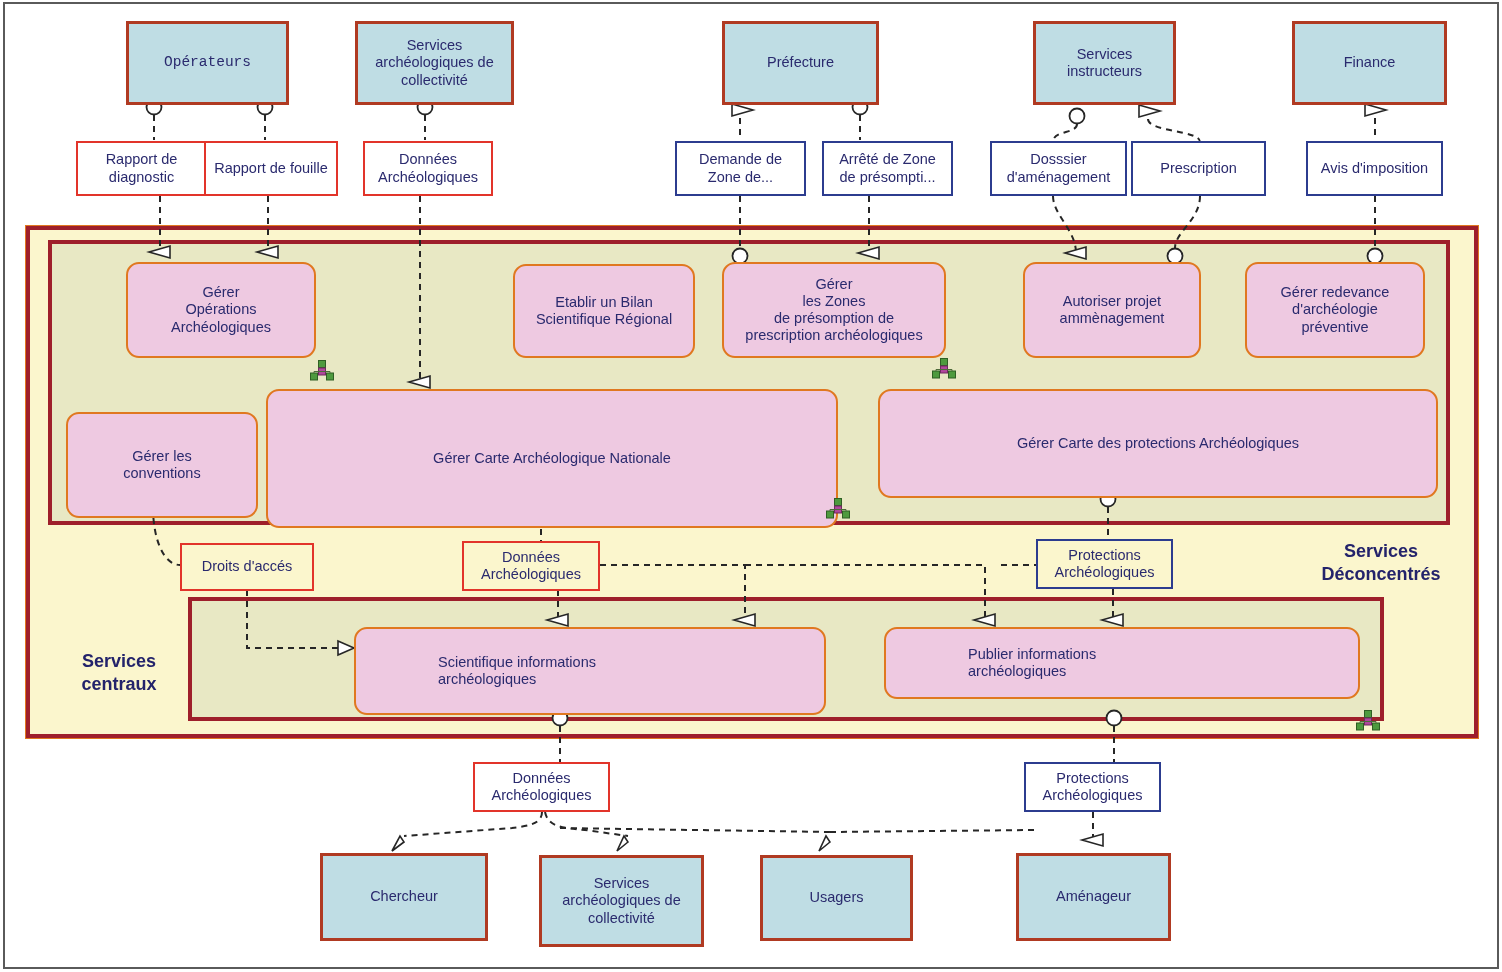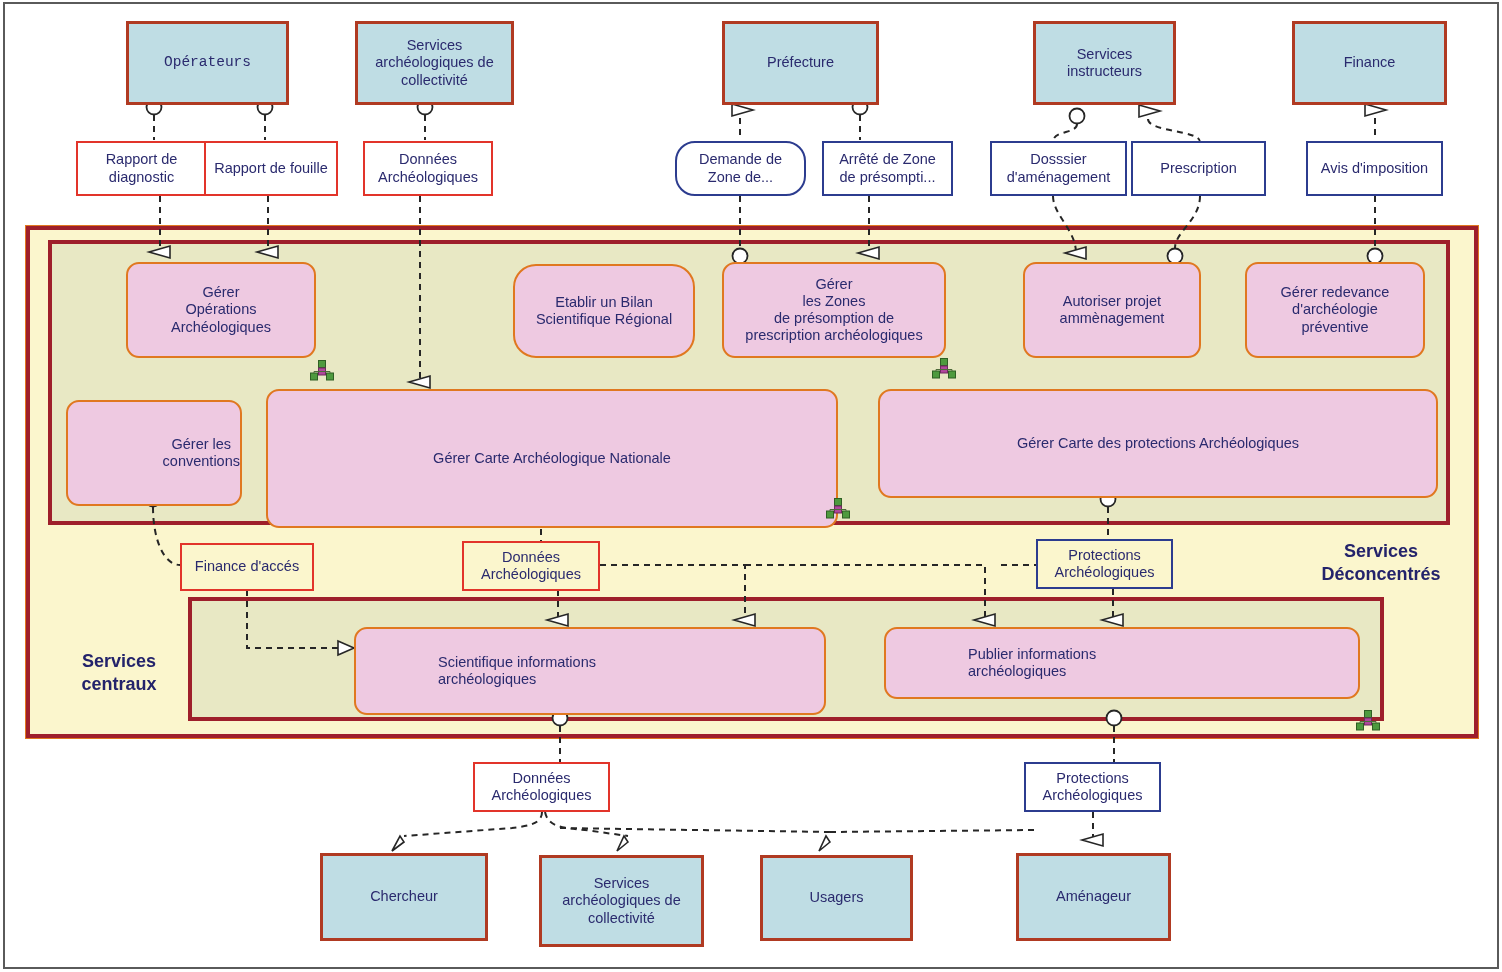--- a/index.html
+++ b/index.html
@@ -281,21 +281,21 @@
 
   <div class="node obj-red" style="left:204px; top:141px; width:134px; height:55px;">
     <span>Rapport de fouille</span>
   </div>
 
   <div class="node obj-red" style="left:363px; top:141px; width:130px; height:55px;">
     <span>Données
 Archéologiques</span>
   </div>
 
-  <div class="node obj-blue" style="left:675px; top:141px; width:131px; height:55px;border-radius:20px;">
+  <div class="node obj-blue" style="left:675px; top:141px; width:131px; height:55px;">
     <span>Demande de
 Zone de...</span>
   </div>
 
   <div class="node obj-blue" style="left:822px; top:141px; width:131px; height:55px;">
     <span>Arrêté de Zone
 de présompti...</span>
   </div>
 
   <div class="node obj-blue" style="left:990px; top:141px; width:137px; height:55px;">
@@ -310,21 +310,21 @@
   <div class="node obj-blue" style="left:1306px; top:141px; width:137px; height:55px;">
     <span>Avis d'imposition</span>
   </div>
 
   <div class="node func" style="left:126px; top:262px; width:190px; height:96px;">
     <span>Gérer
 Opérations
 Archéologiques</span>
   </div>
 
-  <div class="node func" style="left:513px; top:264px; width:182px; height:94px;border-radius:23px;">
+  <div class="node func" style="left:513px; top:264px; width:182px; height:94px;">
     <span>Etablir un Bilan
 Scientifique Régional</span>
   </div>
 
   <div class="node func" style="left:722px; top:262px; width:224px; height:96px;">
     <span>Gérer
 les Zones
 de présomption de
 prescription archéologiques</span>
   </div>
@@ -333,35 +333,35 @@
     <span>Autoriser projet
 ammènagement</span>
   </div>
 
   <div class="node func" style="left:1245px; top:262px; width:180px; height:96px;">
     <span>Gérer redevance
 d'archéologie
 préventive</span>
   </div>
 
-  <div class="node func" style="left:66px; top:400px; width:176px; height:106px;justify-content:flex-end;">
+  <div class="node func" style="left:66px; top:412px; width:192px; height:106px;">
     <span>Gérer les
 conventions</span>
   </div>
 
   <div class="node func" style="left:266px; top:389px; width:572px; height:139px;">
     <span>Gérer Carte Archéologique  Nationale</span>
   </div>
 
   <div class="node func" style="left:878px; top:389px; width:560px; height:109px;">
     <span>Gérer Carte des  protections  Archéologiques</span>
   </div>
 
   <div class="node obj-red obj-onyellow" style="left:180px; top:543px; width:134px; height:48px;">
-    <span>Finance d'accés</span>
+    <span>Droits d'accés</span>
   </div>
 
   <div class="node obj-red obj-onyellow" style="left:462px; top:541px; width:138px; height:50px;">
     <span>Données
 Archéologiques</span>
   </div>
 
   <div class="node obj-blue obj-onyellow" style="left:1036px; top:539px; width:137px; height:50px;">
     <span>Protections
 Archéologiques</span>

